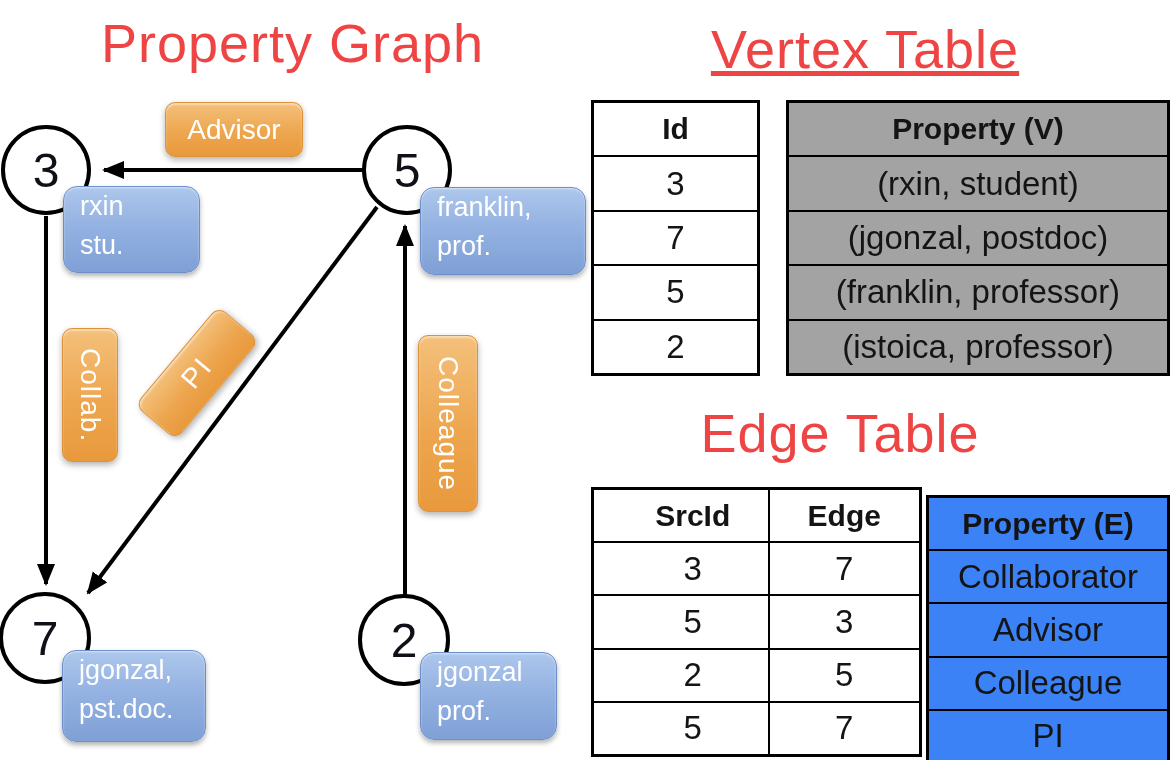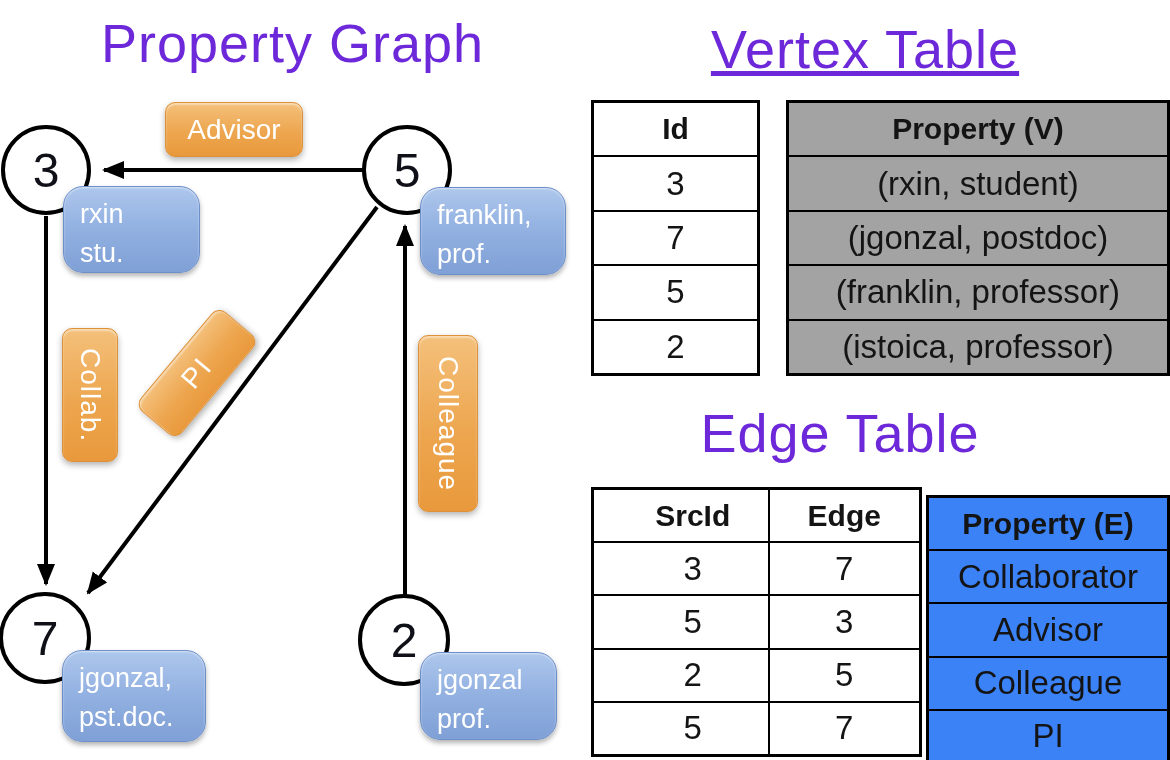--- a/index.html
+++ b/index.html
@@ -13,21 +13,21 @@
     color: #111;
   }
 
   
   .big-title {
     position: absolute;
     text-align: center;
     font-size: 54px;
     font-weight: 300;
     letter-spacing: 1px;
-    color: #6d28d9;
+    color: #ef4444;
     white-space: nowrap;
   }
 
   
   .node-circle {
     position: absolute;
     border: 4px solid #000;
     border-radius: 50%;
     background: #fff;
     display: flex;
@@ -40,26 +40,26 @@
     font-size: 48px;
     font-weight: 300;
     color: #101018;
   }
 
   
   .vprop {
     position: absolute;
     background: linear-gradient(180deg, #adc7ec 0%, #94b2e2 45%, #7fa0d6 100%);
     border: 1px solid #6d8fc9;
-    border-radius: 20px;
+    border-radius: 14px;
     box-shadow: 0 3px 5px rgba(0,0,0,0.30), inset 0 1px 2px rgba(255,255,255,0.55);
     color: #fff;
     font-size: 27px;
     line-height: 1.45;
-    padding: 8px 0 0 16px;
+    padding: 0 0 0 16px;
     box-sizing: border-box;
     z-index: 3;
   }
 
   
   .eprop {
     position: absolute;
     background: linear-gradient(180deg, #f4c07b 0%, #eda64f 55%, #e9993c 100%);
     border: 1px solid #dd9138;
     border-radius: 10px;
@@ -142,21 +142,21 @@
     <span class="num">7</span>
   </div>
   <div class="node-circle" style="left:358px; top:594px; width:92px; height:92px;">
     <span class="num">2</span>
   </div>
 
   <div class="vprop" style="left:63px; top:186px; width:137px; height:87px;">
     <div>rxin</div>
     <div>stu.</div>
   </div>
-  <div class="vprop" style="left:420px; top:187px; width:146px; height:88px;">
+  <div class="vprop" style="left:420px; top:187px; width:166px; height:88px;">
     <div>franklin,</div>
     <div>prof.</div>
   </div>
   <div class="vprop" style="left:62px; top:650px; width:144px; height:92px;">
     <div>jgonzal,</div>
     <div>pst.doc.</div>
   </div>
   <div class="vprop" style="left:420px; top:652px; width:137px; height:88px;">
     <div>jgonzal</div>
     <div>prof.</div>

